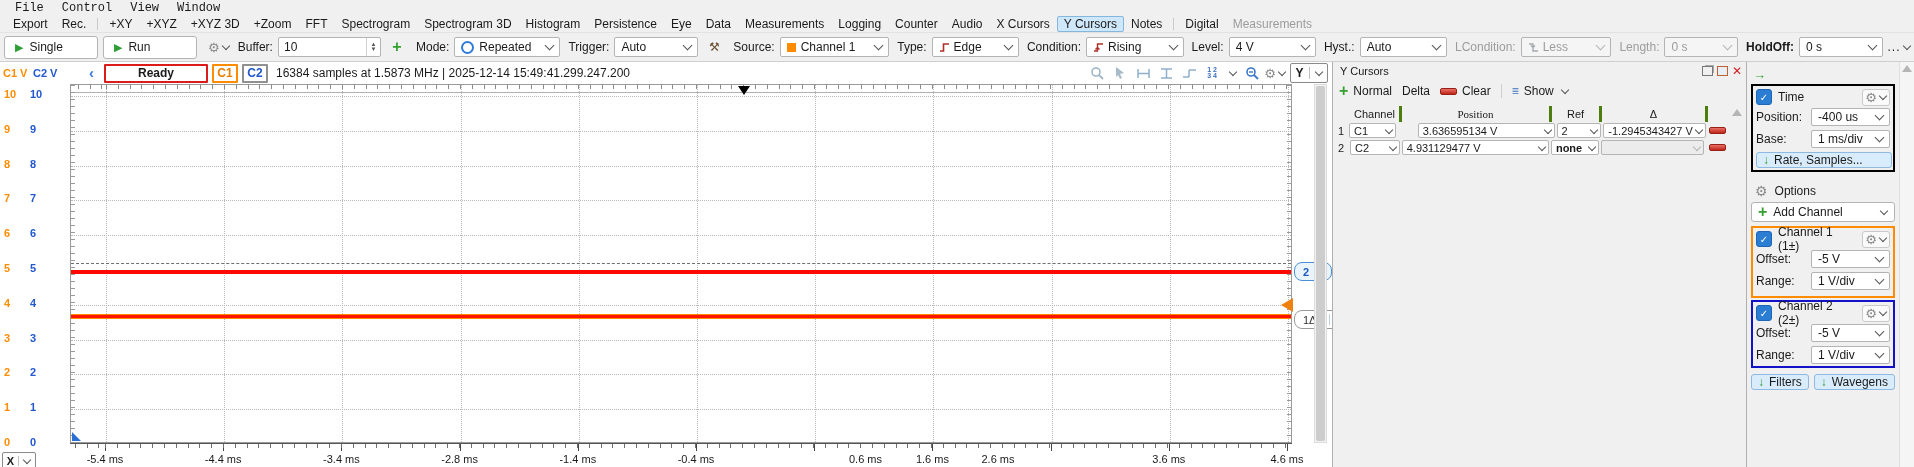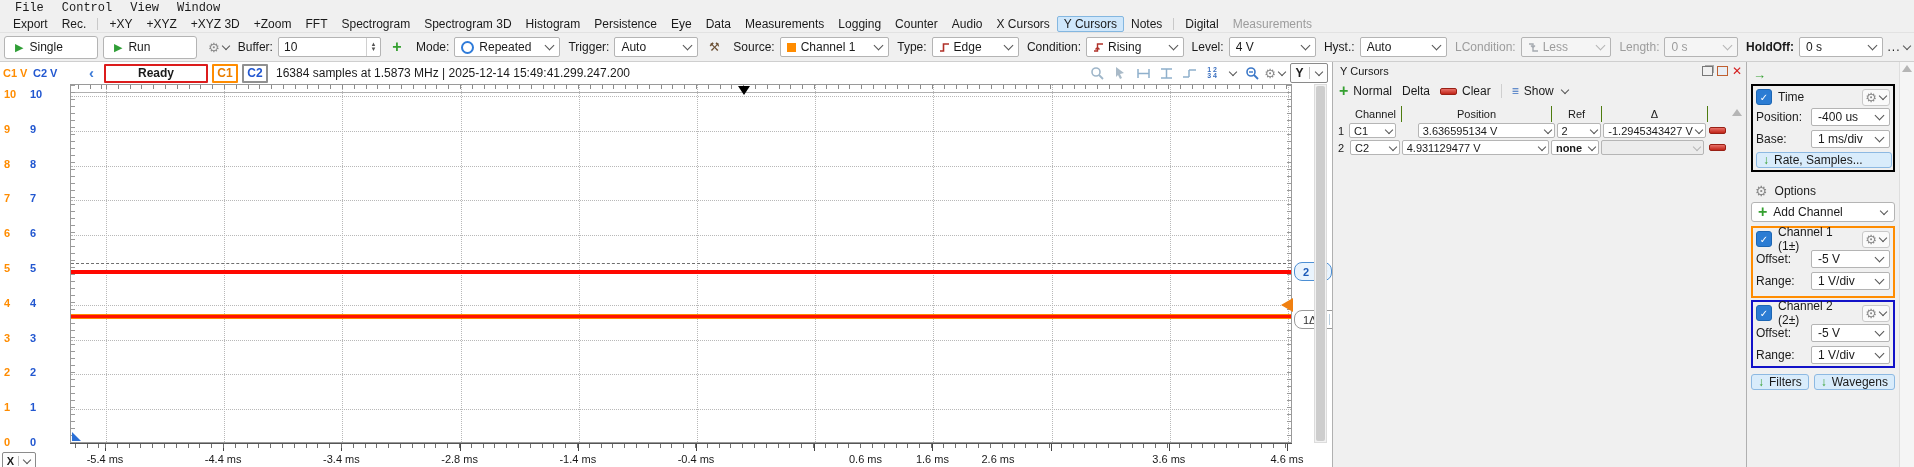--- a/index.html
+++ b/index.html
@@ -88,21 +88,21 @@
   .wb{width:11px;height:10px;box-sizing:border-box;}
   .wb.float{border:1px solid #777;box-shadow:2px -2px 0 -1px #aaa;}
   .wb.dock{border:1px solid #c06030;background:#e8eef5;}
   .wb.close{color:#d42020;font-weight:bold;font-size:12px;line-height:10px;width:auto;}
   #yctools{height:22px;display:flex;align-items:center;gap:10px;padding-left:6px;}
   .tbtn{display:flex;align-items:center;gap:5px;white-space:nowrap;}
   .redminus{width:15px;height:5px;background:linear-gradient(#e87068,#c02418);border:1px solid #992015;border-radius:2px;}
   .listicon{color:#3a6fc0;font-weight:bold;font-size:12px;}
   #yctable{position:absolute;left:3px;top:44px;right:18px;}
   .throw{display:flex;height:16px;align-items:center;font-size:11px;}
-  .th{text-align:center;border-right:1px solid #4d7c0f;height:100%;display:flex;align-items:center;justify-content:center;box-sizing:border-box;}
+  .th{text-align:center;border-right:3px solid #4d7c0f;height:100%;display:flex;align-items:center;justify-content:center;box-sizing:border-box;}
   .trow{display:flex;height:17px;align-items:center;}
   .tnum{width:14px;text-align:left;padding-left:2px;font-size:11px;box-sizing:border-box;}
   .tcombo{display:flex;align-items:center;height:15px;background:#fff;border:1px solid #b5b5b5;border-radius:2px;
           padding:0 2px 0 4px;font-size:11px;box-sizing:border-box;margin-right:2px;}
   .tcombo .txt{flex:1;white-space:nowrap;overflow:hidden;}
   .tcombo.dis{background:#ececec;}
   .tminus{width:22px;display:flex;justify-content:center;}
   #ycscroll{position:absolute;right:2px;top:44px;width:14px;height:120px;display:flex;justify-content:center;}
   .scrolltri{width:0;height:0;border-left:5px solid transparent;border-right:5px solid transparent;border-bottom:7px solid #b5b5b5;margin-top:3px;}
   
@@ -445,21 +445,21 @@
       <span class="tbtn">
         <span class="listicon">≡</span>
         <span>Show</span>
         <span class="chev sm"></span>
       </span>
     </div>
     <div id="yctable">
         <div class="throw">
           <span style="width: 14px;"></span>
           <span class="th" style="width: 52px;">Channel</span>
-          <span class="th" style="width: 150px;">Position</span>
+          <span class="th" style="width: 150px; font-family: Liberation Serif, serif;">Position</span>
           <span class="th" style="width: 50px;">Ref</span>
           <span class="th" style="width: 106px;">Δ</span>
         </div>
         <div class="trow">
           <span class="tnum">1</span>
           <div class="tcombo" style="width: 50px;">
             <span class="txt">C1</span>
             <span class="chev sm"></span>
           </div>
           <div class="tcombo" style="width: 148px; margin-left: 20px;">

